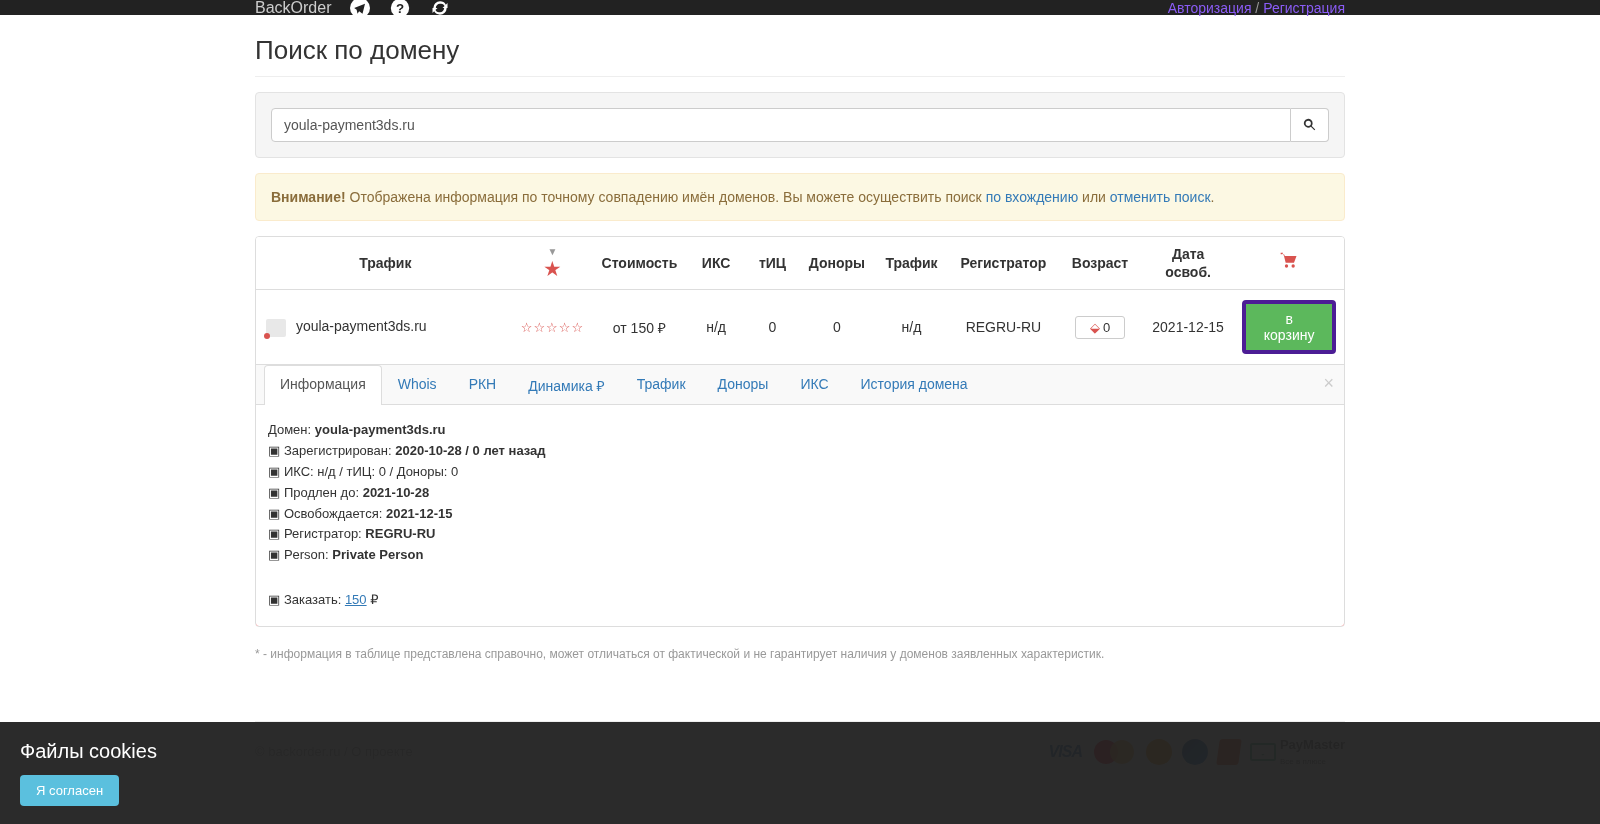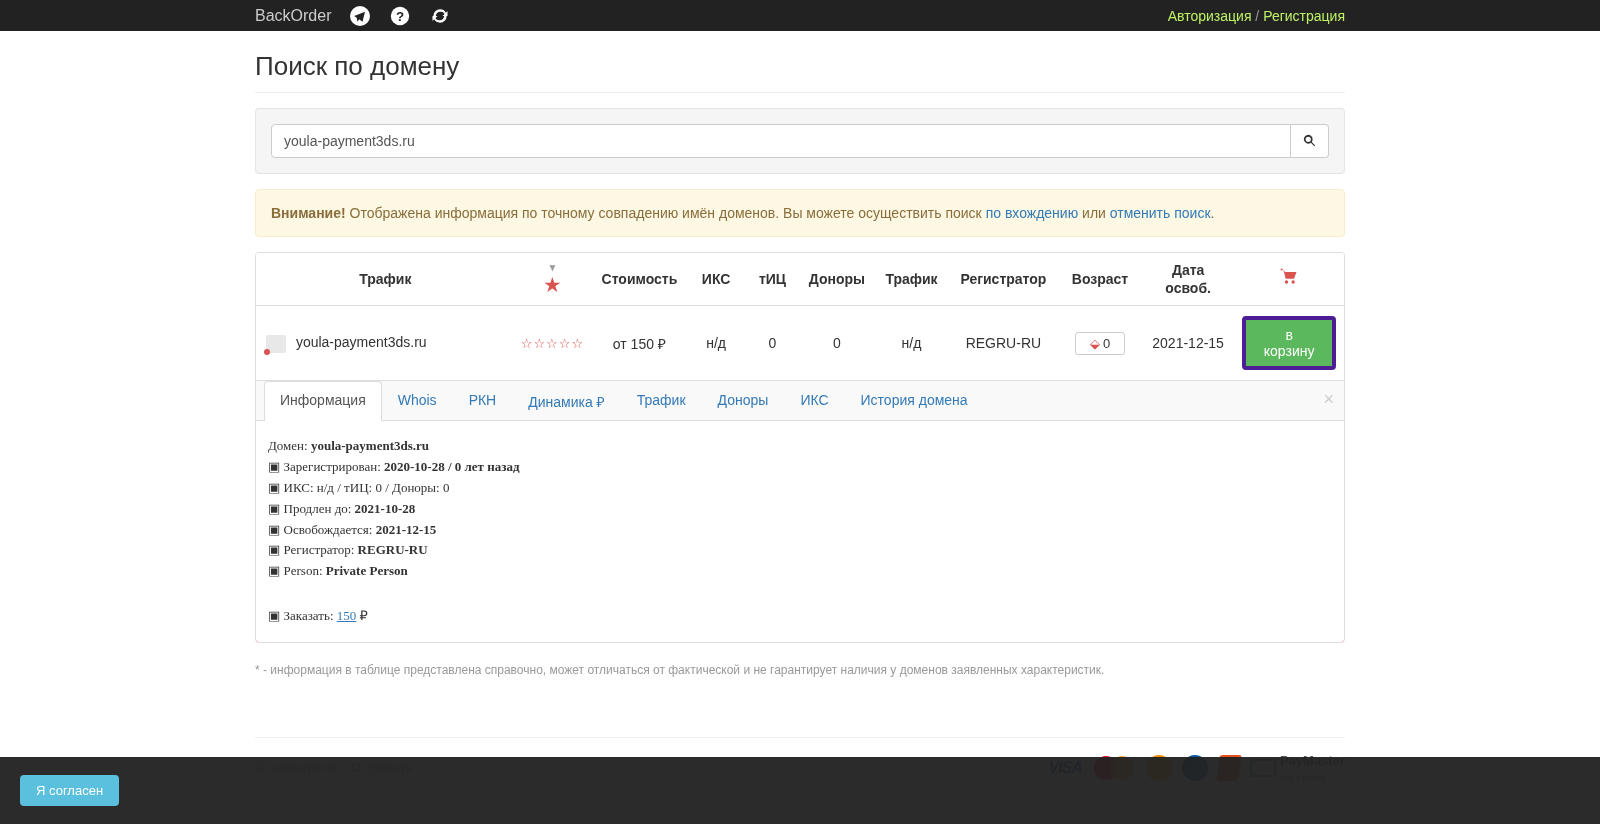--- a/index.html
+++ b/index.html
@@ -1,24 +1,24 @@
 <!DOCTYPE html>
 <html><head>
 <meta charset="utf-8">
 <style>
 * { box-sizing: border-box; margin: 0; padding: 0; }
 body { font-family: "Helvetica Neue", Helvetica, Arial, sans-serif; font-size: 14px; color: #333; background: #fff; }
-.navbar { background: #222; color: #fff; height: 31px; display: flex; align-items: center; padding: 0; }
+.navbar { background: #222; color: #fff; height: 15px; display: flex; align-items: center; padding: 0; }
 .navbar-inner { width: 1090px; margin: 0 auto; display: flex; align-items: center; justify-content: space-between; height: 100%; }
 .navbar-left { display: flex; align-items: center; gap: 18px; }
 .brand { color: #ccc; font-size: 16px; font-weight: normal; }
 .nav-icon { width: 22px; height: 22px; display: inline-flex; align-items: center; justify-content: center; color: #fff; cursor: pointer; }
 .nav-icon svg { width: 20px; height: 20px; fill: #fff; }
 .navbar-right { color: #999; font-size: 14px; }
-.navbar-right a { color: #bef264; text-decoration: none; cursor: pointer; }
+.navbar-right a { color: #8b5cf6; text-decoration: none; cursor: pointer; }
 .container { width: 1090px; margin: 0 auto; padding: 20px 0 80px; }
 h3.page-title { font-size: 26px; font-weight: 500; color: #333; margin-bottom: 10px; }
 .hr { border-top: 1px solid #eee; margin-bottom: 15px; }
 .search-panel { background: #f5f5f5; border: 1px solid #e3e3e3; border-radius: 4px; padding: 15px; margin-bottom: 15px; }
 .search-group { display: flex; }
 .search-input { flex: 1; height: 34px; padding: 6px 12px; border: 1px solid #ccc; border-radius: 4px 0 0 4px; font-size: 14px; color: #555; }
 .search-btn { width: 38px; height: 34px; border: 1px solid #ccc; border-left: none; background: #fff; border-radius: 0 4px 4px 0; cursor: pointer; display: flex; align-items: center; justify-content: center; }
 .search-btn svg { width: 14px; height: 14px; fill: #333; }
 .alert { background: #fcf8e3; border: 1px solid #faebcc; color: #8a6d3b; padding: 15px; border-radius: 4px; margin-bottom: 15px; }
 .alert a { color: #337ab7; cursor: pointer; }
@@ -35,21 +35,21 @@
 .domain-icon::after { content: ""; position: absolute; width: 6px; height: 6px; background: #d9534f; border-radius: 50%; bottom: -2px; left: -2px; }
 .stars-empty { color: #d9534f; font-size: 13px; letter-spacing: 1px; }
 .age-badge { display: inline-block; border: 1px solid #ccc; border-radius: 3px; padding: 3px 14px; font-size: 13px; background: #fff; }
 .age-badge .pin { color: #d9534f; margin-right: 3px; }
 .btn-cart { background: #5cb85c; color: #fff; border: 4px solid #4c1d95; border-radius: 4px; padding: 7px 16px; cursor: pointer; font-size: 14px; }
 .detail-row td { padding: 0; text-align: left; background: #ef4444; }
 .tabs { display: flex; border-bottom: 1px solid #ddd; background: #f9f9f9; padding-left: 8px; position: relative; }
 .tab { padding: 10px 15px; cursor: pointer; color: #337ab7; font-size: 14px; border: 1px solid transparent; border-bottom: none; margin-bottom: -1px; position: relative; }
 .tab.active { background: #fff; border-color: #ddd; border-radius: 4px 4px 0 0; color: #555; }
 .tab-close { position: absolute; right: 10px; top: 8px; color: #ccc; cursor: pointer; font-size: 18px; }
-.info-block { padding: 15px 12px; font-family: Liberation Serif, serif; font-size: 13px; line-height: 1.6; color: #333; background: #fff; }
+.info-block { padding: 15px 12px; font-family: Liberation Sans, sans-serif; font-size: 13px; line-height: 1.6; color: #333; background: #fff; }
 .info-line { white-space: pre; }
 .info-line b { font-weight: bold; }
 .info-link { color: #337ab7; text-decoration: underline; cursor: pointer; }
 .disclaimer { font-size: 12px; color: #999; margin-top: 20px; }
 .footer { border-top: 1px solid #eee; padding: 15px 0; margin-top: 60px; }
 .footer-inner { width: 1090px; margin: 0 auto; display: flex; justify-content: space-between; align-items: center; color: #999; font-size: 13px; }
 .footer-inner a { color: #999; text-decoration: none; }
 .payment-logos { display: flex; gap: 10px; align-items: center; }
 .logo-visa { font-family: Arial; font-weight: bold; font-style: italic; color: #1a5fb4; font-size: 16px; letter-spacing: -1px; }
 .logo-mc { width: 44px; height: 28px; position: relative; }
@@ -200,14 +200,15 @@
         <span class="logo-pm">
           <span class="logo-pm-env"></span>
           <span><b>PayMaster</b><br><span style="font-size:8px">Все в плюсе</span></span>
         </span>
       </div>
     </div>
   </div>
 </div>
 
 <div class="cookie-bar">
+  <div class="cookie-title">Файлы cookies</div>
   <button class="cookie-btn">Я согласен</button>
 </div>
 
 </body></html>

